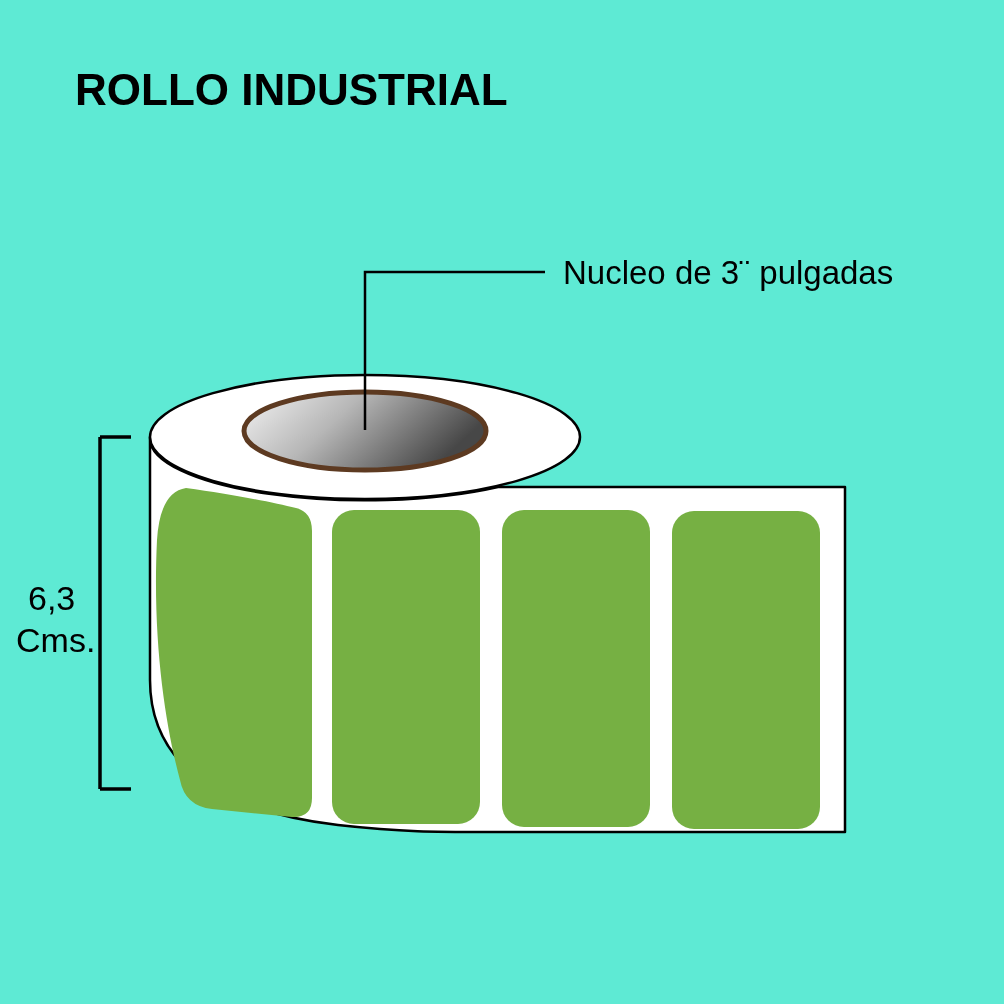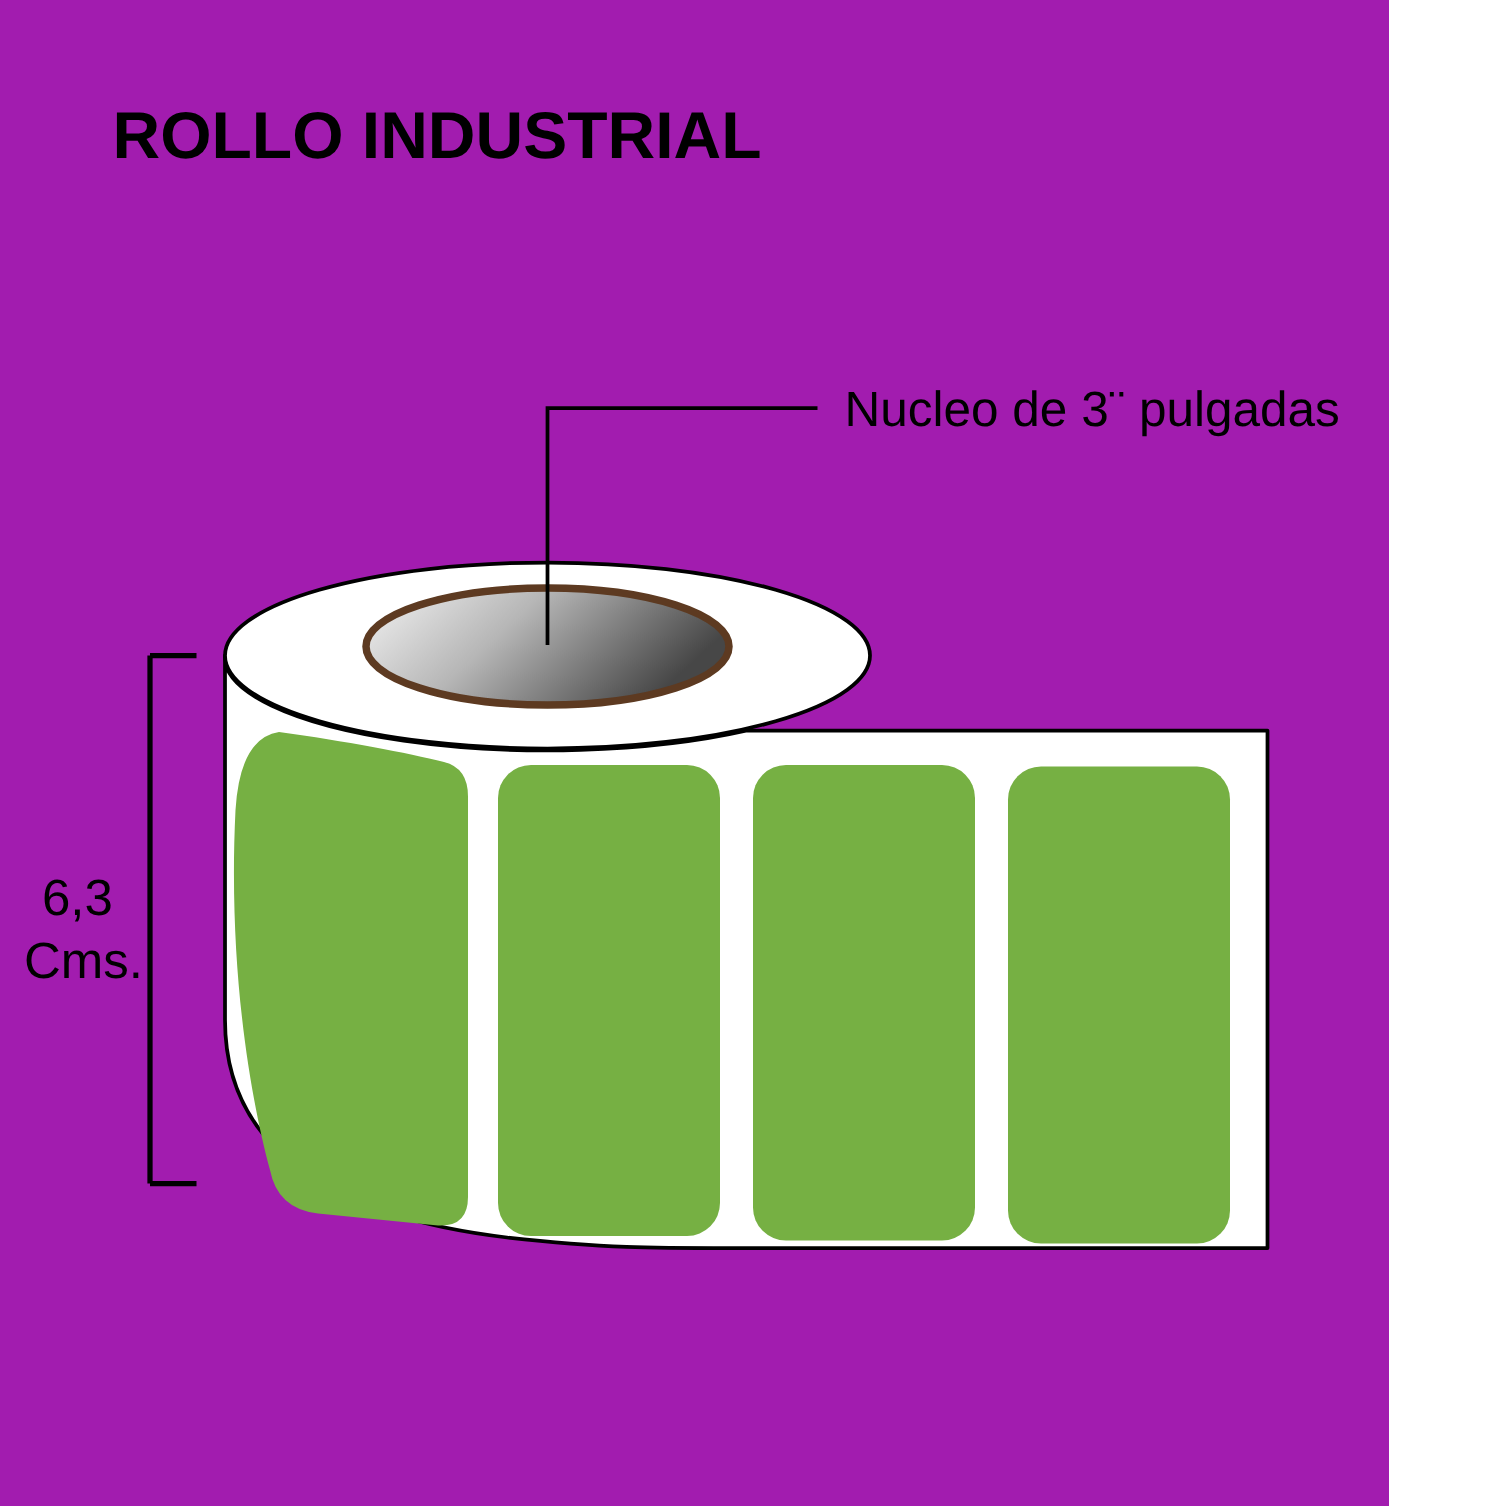--- a/index.html
+++ b/index.html
@@ -6,23 +6,23 @@
     margin: 0;
     padding: 0;
     background: #ffffff;
     width: 1004px;
     height: 1004px;
     overflow: hidden;
     font-family: "Liberation Sans", sans-serif;
   }
   .stage {
     position: relative;
-    width: 926px;
+    width: 1004px;
     height: 1004px;
-    background: #a21caf;
+    background: #5eead4;
     text-align: right;
   }
   svg { display: block; }
   .title-text {
     font-family: "Liberation Sans", sans-serif;
     font-weight: 700;
     font-size: 44px;
     fill: #000000;
   }
   .annot-text {

